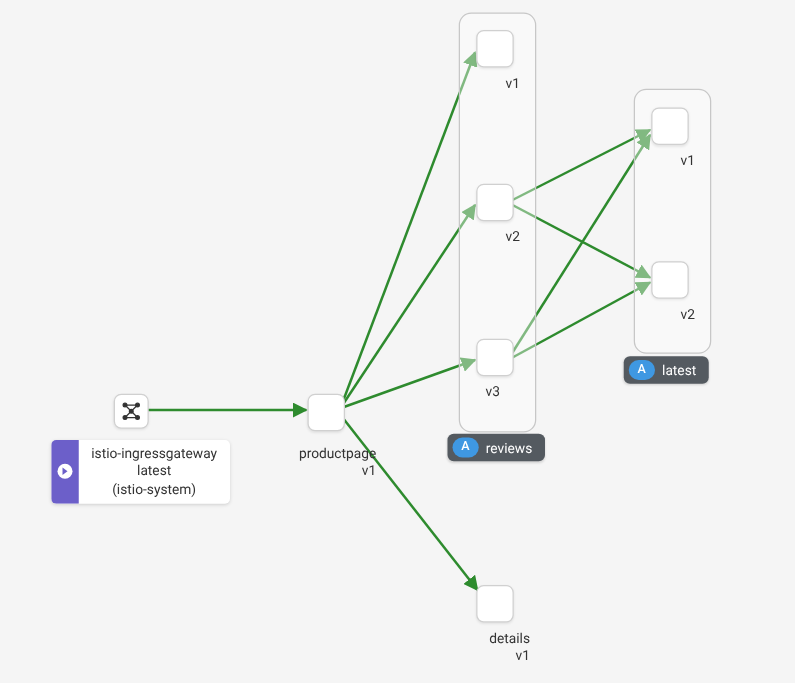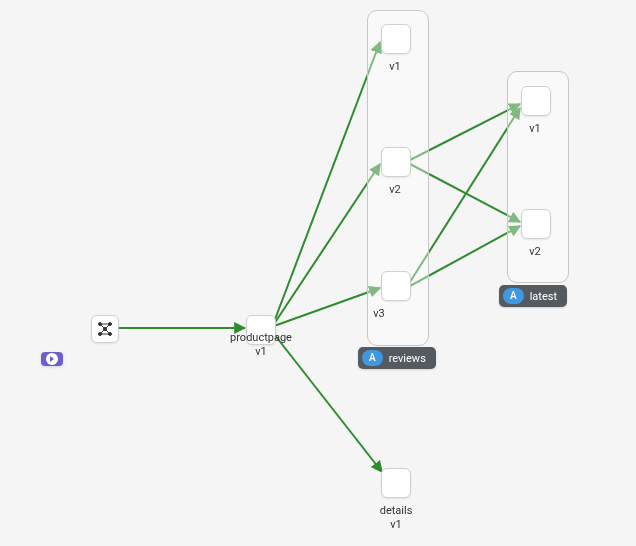--- a/index.html
+++ b/index.html
@@ -33,21 +33,21 @@
     background: #fff;
     border: 1px solid #d0d0d0;
     border-radius: 6px;
     box-shadow: 0 1px 2px rgba(0,0,0,0.08);
     display: flex;
     align-items: center;
     justify-content: center;
   }
   .node-label {
     position: absolute;
-    text-align: center;
+    text-align: right;
     line-height: 1.25;
     color: #333;
   }
   .node-label div { white-space: nowrap; }
   .group-box {
     position: absolute;
     background: rgba(255,255,255,0.4);
     border: 1px solid #c7c7c7;
     border-radius: 10px;
   }
@@ -159,24 +159,29 @@
     </svg>
   </div>
 
   <div class="gateway-card" style="left:41px; top:352px;">
     <div class="left">
       <svg width="14" height="14" viewBox="0 0 14 14">
         <circle cx="7" cy="7" r="6" fill="#fff"></circle>
         <path d="M5 4 L9 7 L5 10 Z" fill="#6c5fc9"></path>
       </svg>
     </div>
+    <div class="body">
+      <div>istio-ingressgateway</div>
+      <div>latest</div>
+      <div>(istio-system)</div>
+    </div>
   </div>
 
   <div class="node-box" style="left:246px; top:315px;"></div>
-  <div class="node-label" style="left:221px; top:331px; width:80px;">
+  <div class="node-label" style="left:221px; top:356px; width:80px;">
     <div>productpage</div>
     <div>v1</div>
   </div>
 
   <div class="group-box" style="left:367px; top:10px; width:60px; height:334px;"></div>
   <div class="group-badge" style="left:358px; top:347px;">
     <span class="a">A</span>
     <span>reviews</span>
   </div>
 

